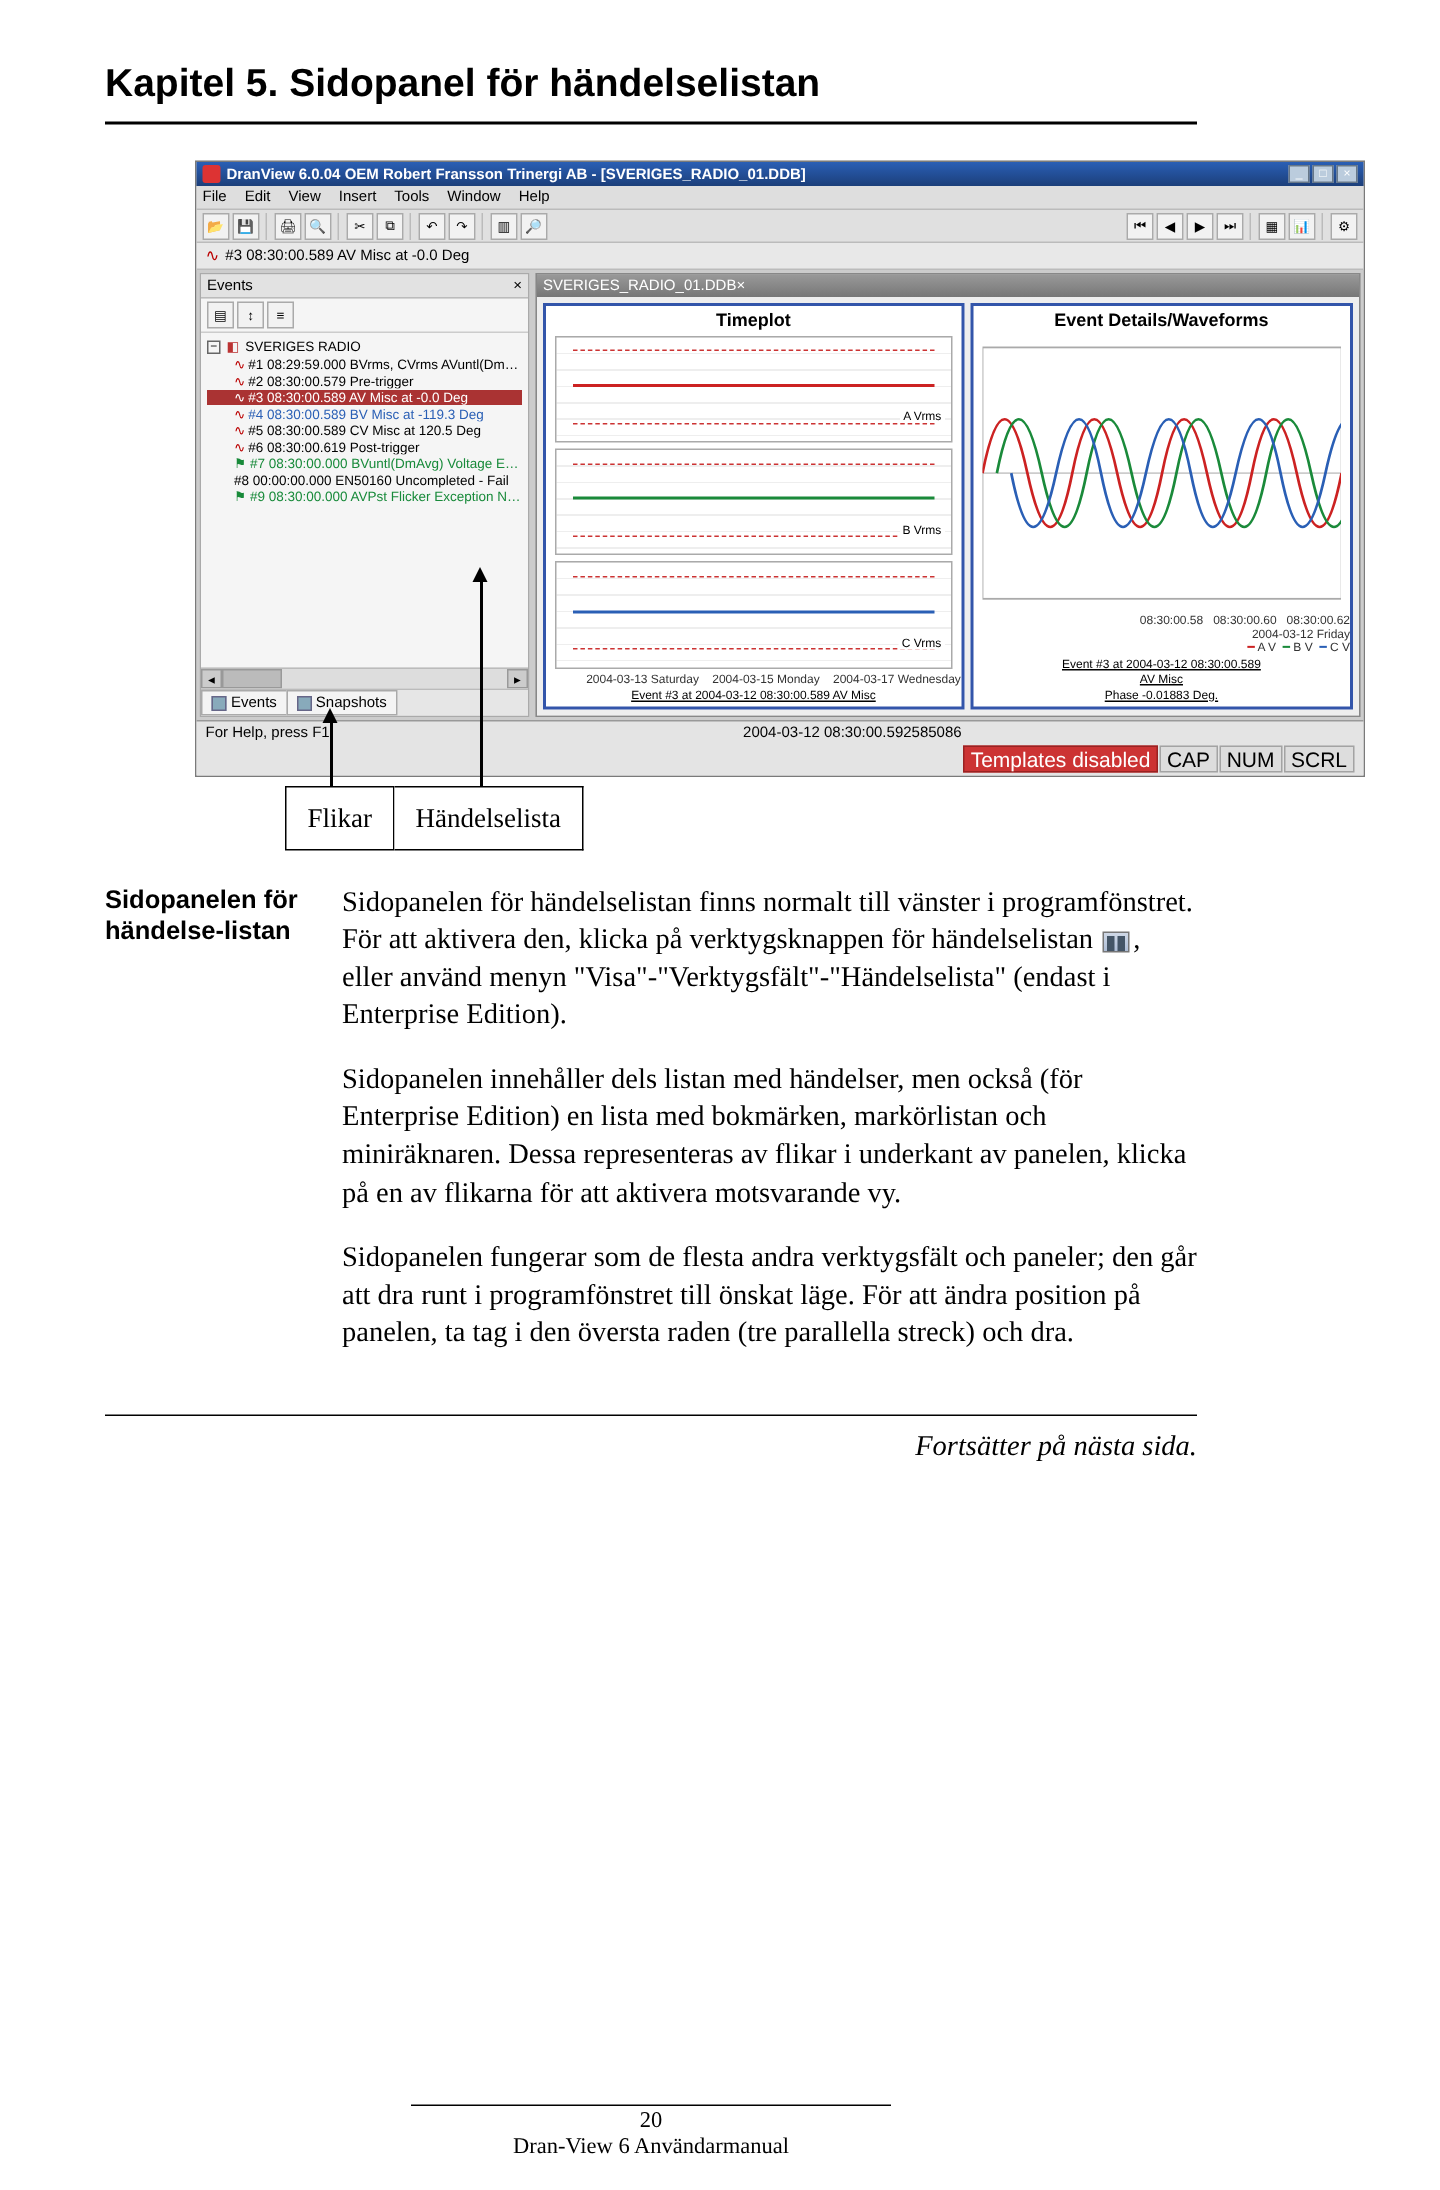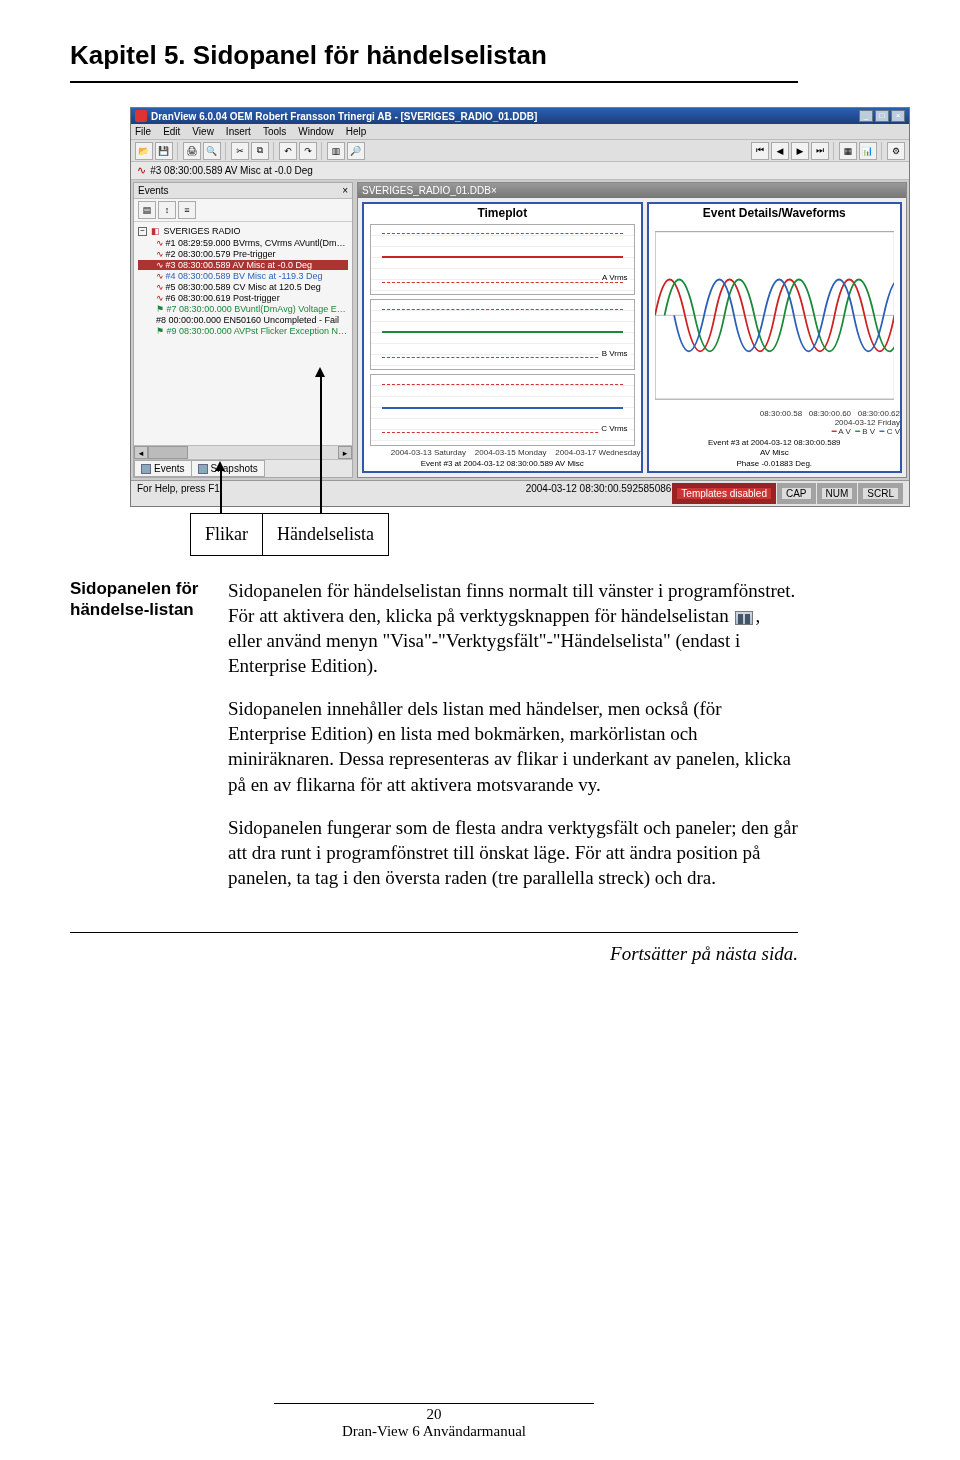--- a/index.html
+++ b/index.html
@@ -52,24 +52,24 @@
     repeating-linear-gradient(to bottom, transparent 0, transparent 10px, #eee 10px, #eee 11px);
   }
   .mini-chart .trace { position:absolute; left:4%; right:4%; height:2px; border-top:2px solid; }
   .trace.red { color:#c22; border-top-style:solid; }
   .trace.green { color:#1a8a3a; }
   .trace.blue { color:#2a5fb5; }
   .mini-chart .dash { position:absolute; left:4%; right:4%; border-top:1px dashed #c33;}
   .mini-chart .lbl { position:absolute; right:4px; font-size:8px; background:#fff; padding:0 2px;}
   .axis-label { font-size:8px; text-align:right; color:#333;}
   .wave-svg { flex:1; margin:4px 6px; }
-  .wave-meta { font-size:8px; text-align:center; padding:2px 4px; line-height:1.3;}
+  .wave-meta { font-size:8px; text-align:center; padding:2px 4px; line-height:1.3;text-decoration:underline;}
   .statusbar { background:#e4e4e4; border-top:1px solid #999; padding:2px 6px; font-size:10px; display:flex; justify-content:space-between;}
   .statusbar .right { display:flex; gap:1px; }
-  .status-chip { padding:0 4px; border:5px solid #a3a3a3; background:#ddd; font-size:10px;}
+  .status-chip { padding:0 4px; border:1px solid #a3a3a3; background:#ddd; font-size:14px;margin-top:14px;}
   .status-chip.red { background:#c33; color:#fff; border-color:#922;}
 
   
   .callout-row { display:flex; gap:0; margin: 6px 0 22px 120px; position:relative; }
   .callout-row::before, .callout-row::after {
     content:""; position:absolute; width:2px; background:#000;
   }
   .callout-row::before { left: 30px; top:-46px; height:46px; }
   .callout-row::after  { left: 130px; top:-140px; height:140px; }
   .arrowhead { position:absolute; width:0; height:0; border-left:5px solid transparent; border-right:5px solid transparent; border-bottom:10px solid #000; }

